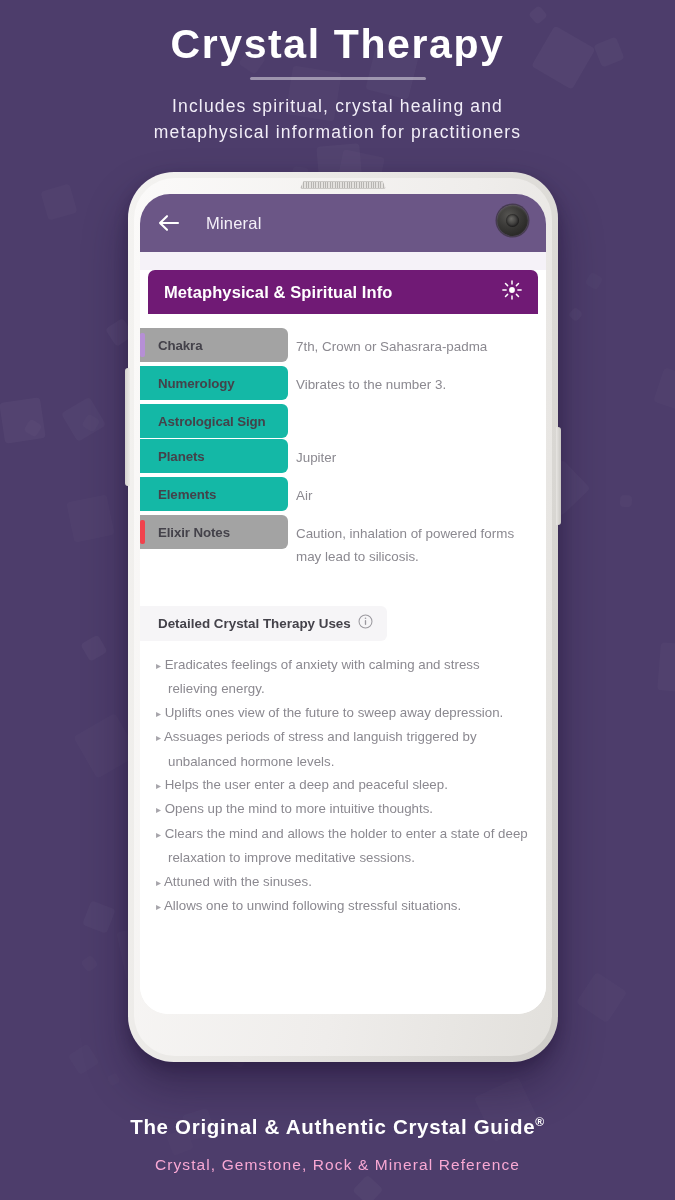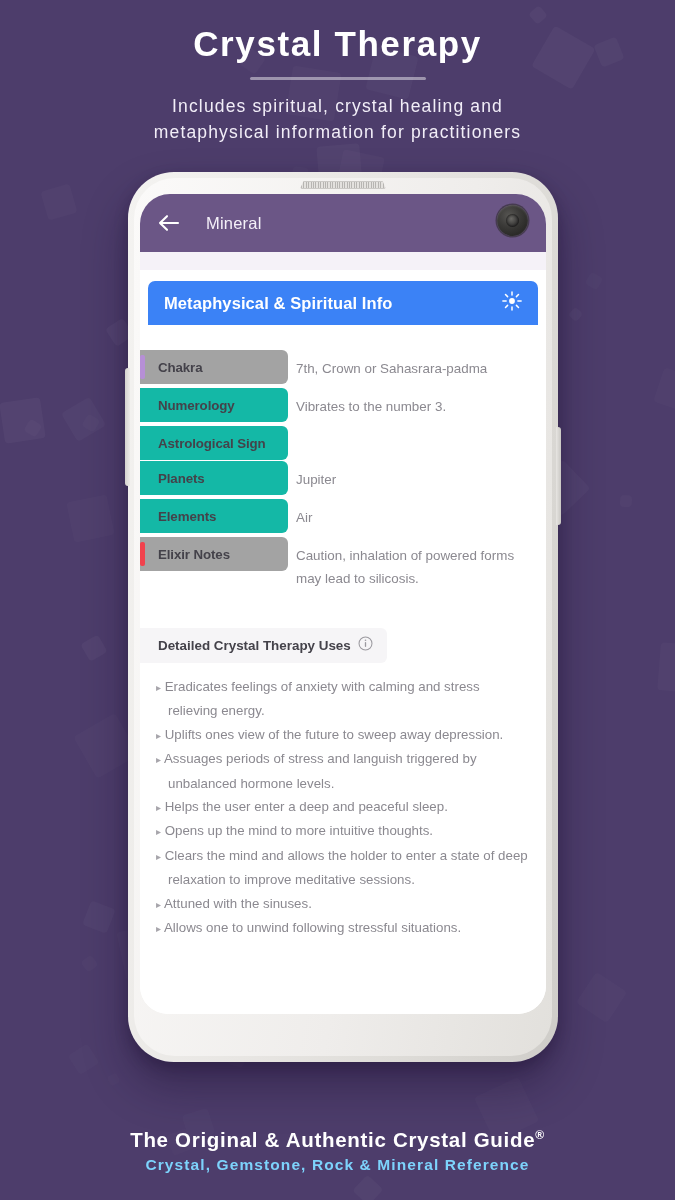--- a/index.html
+++ b/index.html
@@ -30,21 +30,21 @@
   }
 
   
   .promo-top {
     position: relative;
     z-index: 3;
     text-align: center;
     padding-top: 22px;
   }
   .promo-title {
-    font-size: 35px;
+    font-size: 41px;
     font-weight: bold;
     color: #ffffff;
     letter-spacing: 1.6px;
     line-height: 44px;
   }
   .promo-rule {
     width: 176px;
     height: 3px;
     background: rgba(255,255,255,0.45);
     margin: 11px auto 13px auto;
@@ -181,22 +181,22 @@
     height: calc(100% - 58px);
     position: relative;
   }
   .app-body-topstrip {
     height: 18px;
     background: #f5f2f8;
   }
 
   
   .section-header {
-    margin: 11px 8px;
-    background: #3b82f6;
+    margin: 0 8px;
+    background: #701a75;
     border-radius: 7px 7px 0 0;
     height: 44px;
     display: flex;
     align-items: center;
     padding: 0 16px;
     justify-content: space-between;
   }
   .section-header-title {
     color: #ffffff;
     font-size: 16.5px;
@@ -289,24 +289,23 @@
   .promo-foot-1 {
     font-size: 20.5px;
     font-weight: bold;
     color: #ffffff;
     letter-spacing: 0.7px;
     line-height: 28px;
   }
   .promo-foot-1 sup { font-size: 12px; vertical-align: super; }
   .promo-foot-2 {
     font-size: 15.5px;
-    color: #7dd3fc;
+    color: #f9a8d4;
     letter-spacing: 1.1px;
-    margin-top: 2px;
-    font-weight: bold;
+    margin-top: 15px;
   }
 </style>
 </head>
 <body>
 
 <div id="bg-pattern">
     <div class="bg-sq" style="width: 41.9303px; height: 41.9303px; left: 339.476px; top: 152.578px; transform: rotate(11.8649deg); opacity: 0.67;"></div>
     <div class="bg-sq" style="width: 22.5529px; height: 22.5529px; left: 71.7403px; top: 1047.79px; transform: rotate(-32.4182deg); opacity: 0.39;"></div>
     <div class="bg-sq" style="width: 36.5403px; height: 36.5403px; left: 419.546px; top: 713.722px; transform: rotate(-9.74977deg); opacity: 0.48;"></div>
     <div class="bg-sq" style="width: 30.3838px; height: 30.3838px; left: 44.1003px; top: 187.498px; transform: rotate(-16.0813deg); opacity: 0.66;"></div>

